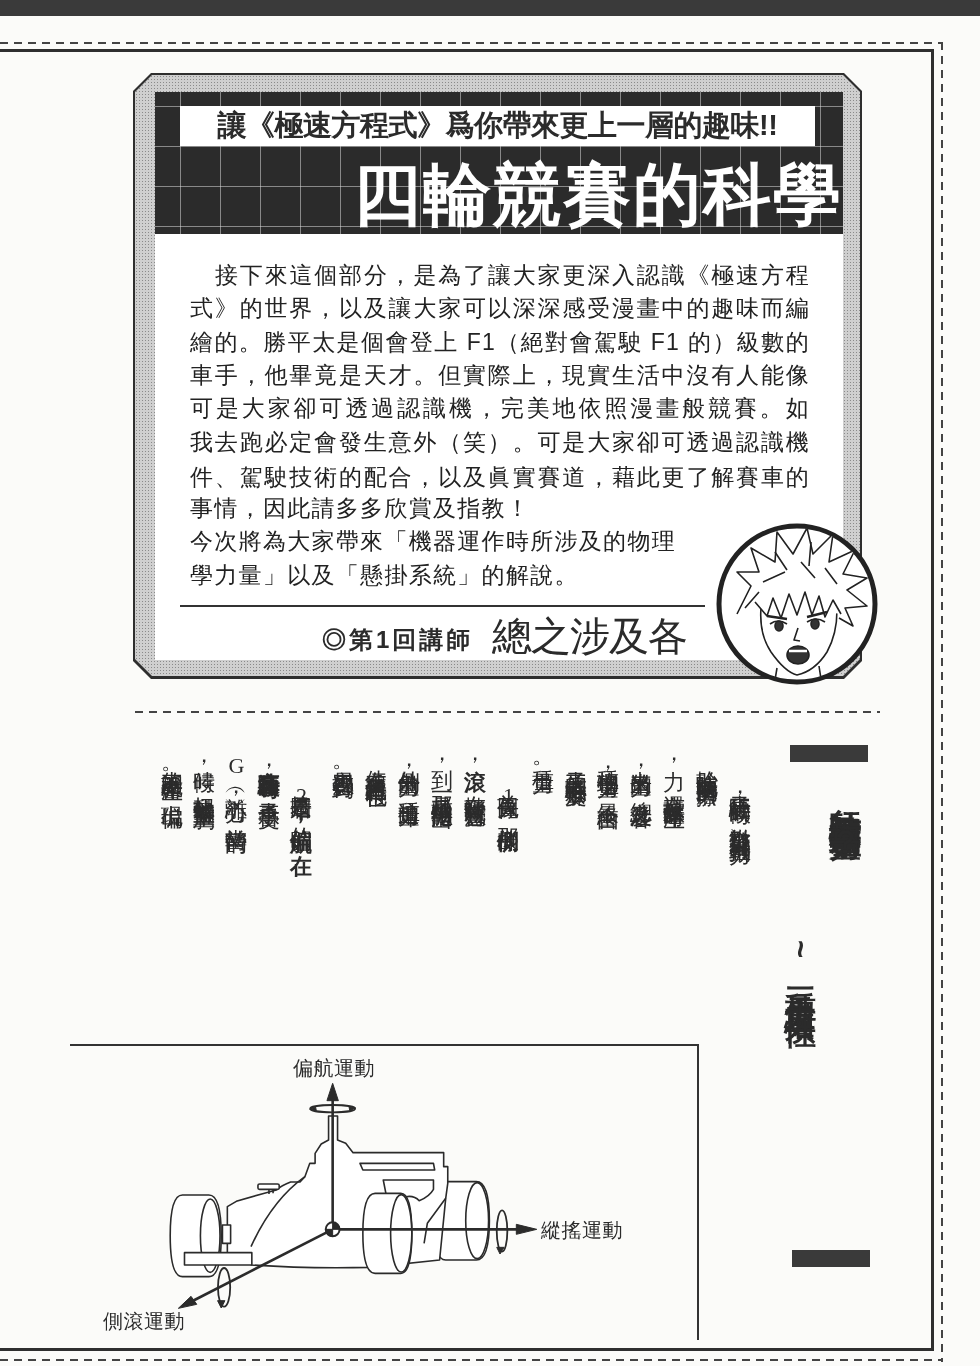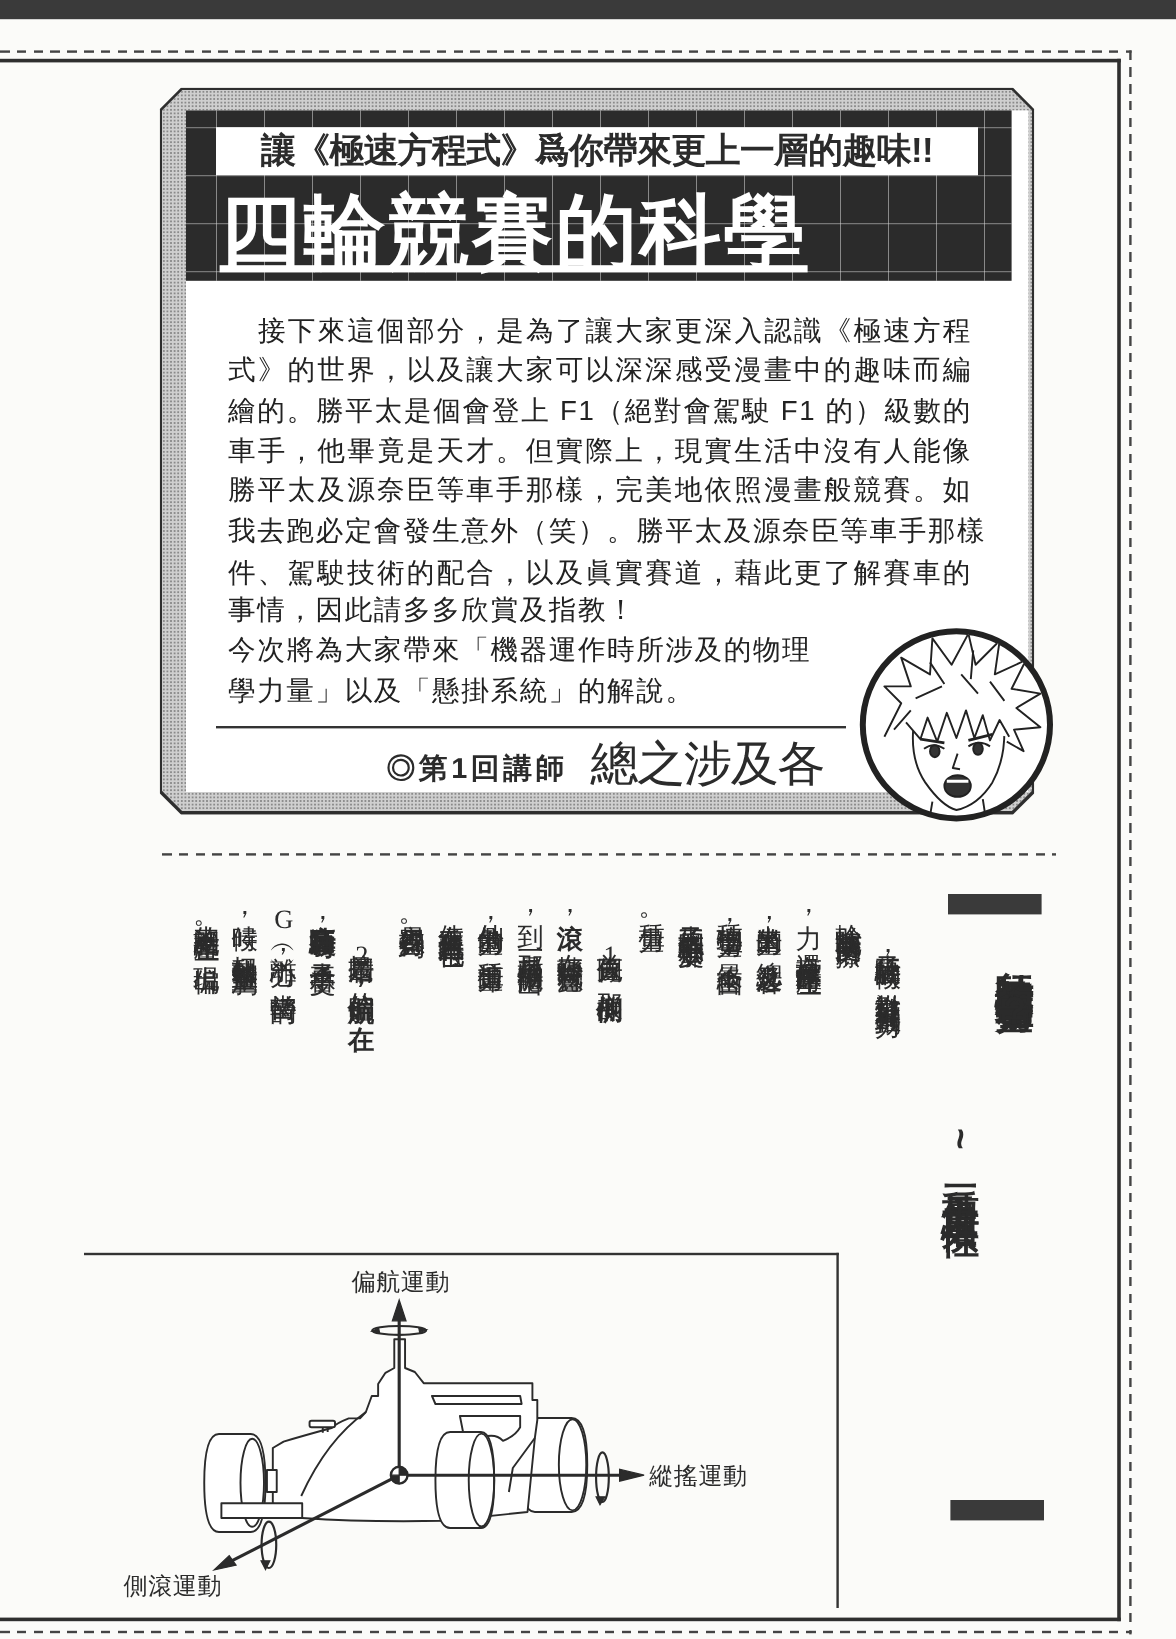--- a/index.html
+++ b/index.html
@@ -22,39 +22,39 @@
     position:absolute; inset:0; background:#2e2e2e;
     clip-path:polygon(18px 0, calc(100% - 18px) 0, 100% 18px, 100% calc(100% - 18px), calc(100% - 18px) 100%, 18px 100%, 0 calc(100% - 18px), 0 18px);
   }
   .panel-fill {
     position:absolute; left:2px; top:2px; right:2px; bottom:3px;
     background-color:#cfcfcf;
     background-image:radial-gradient(circle,#8a8a8a 0.7px,transparent 0.95px);
     background-size:3px 3px;
     clip-path:polygon(17px 0, calc(100% - 17px) 0, 100% 17px, 100% calc(100% - 17px), calc(100% - 17px) 100%, 17px 100%, 0 calc(100% - 17px), 0 17px);
   }
-  .panel-inner { position:absolute; left:22px; top:19px; width:688px; height:568px; background:#fff;padding-left:14px; }
+  .panel-inner { position:absolute; left:22px; top:19px; width:688px; height:568px; background:#fff; }
   .header {
     position:absolute; left:0; top:0; width:688px; height:142px;
     background-color:#2b2b2b;
     background-image:
       linear-gradient(to right, rgba(215,215,215,.55) 1px, transparent 1px),
       linear-gradient(to bottom, rgba(215,215,215,.55) 1px, transparent 1px);
     background-size:40px 40px;
     background-position:25px 14px;
   }
   .strip {
     position:absolute; left:25px; top:14px; width:635px; height:40px; background:#fff;
     display:flex; align-items:center; justify-content:center;
     font-size:29px; font-weight:bold; letter-spacing:-0.5px; white-space:nowrap; color:#2b2b2b;
   }
   .big-title {
     position:absolute; left:0; top:62px; width:688px; height:80px; box-sizing:border-box;
-    padding-left:28px; text-align:left; line-height:80px;
-    color:#fff; font-size:68px; font-weight:bold; letter-spacing:2px; white-space:nowrap;text-decoration:underline;
+    padding-left:28px; text-align:right; line-height:80px;
+    color:#fff; font-size:68px; font-weight:bold; letter-spacing:2px; white-space:nowrap;
   }
   .body-line {
     position:absolute; left:190px; width:620px; height:28px; box-sizing:border-box;
     font-size:23px; line-height:28px; letter-spacing:1.3px; white-space:nowrap; color:#222;
   }
   .body-line.just { text-align:justify; text-align-last:justify; }
   .body-line.indent { padding-left:25px; }
   .divider { left:180px; top:605px; width:525px; height:2px; background:#333; }
   .lect-label { left:322px; top:624px; font-size:24px; font-weight:bold; letter-spacing:3px; white-space:nowrap; }
   .lect-name { left:492px; top:609px; font-family:"Liberation Serif", serif; font-size:40px; letter-spacing:-1px; white-space:nowrap; }
@@ -101,22 +101,22 @@
       <div class="strip">讓《極速方程式》爲你帶來更上一層的趣味!!</div>
       <div class="big-title">四輪競賽的科學</div>
     </div>
   </div>
 </div>
 
 <div class="body-line just indent" style="top:261px">接下來這個部分，是為了讓大家更深入認識《極速方程</div>
 <div class="body-line just" style="top:294px">式》的世界，以及讓大家可以深深感受漫畫中的趣味而編</div>
 <div class="body-line just" style="top:328px">繪的。勝平太是個會登上 F1（絕對會駕駛 F1 的）級數的</div>
 <div class="body-line just" style="top:361px">車手，他畢竟是天才。但實際上，現實生活中沒有人能像</div>
-<div class="body-line just" style="top:394px">勝平太及源奈臣等車手那樣，完美地依照漫畫般競賽。如</div>
-<div class="body-line just" style="top:428px">我去跑必定會發生意外（笑）。勝平太及源奈臣等車手那樣</div>
+<div class="body-line just" style="top:394px">可是大家卻可透過認識機，完美地依照漫畫般競賽。如</div>
+<div class="body-line just" style="top:428px">我去跑必定會發生意外（笑）。可是大家卻可透過認識機</div>
 <div class="body-line just" style="top:463px">件、駕駛技術的配合，以及眞實賽道，藉此更了解賽車的</div>
 <div class="body-line" style="top:494px">事情，因此請多多欣賞及指教！</div>
 <div class="body-line" style="top:527px">今次將為大家帶來「機器運作時所涉及的物理</div>
 <div class="body-line" style="top:561px">學力量」以及「懸掛系統」的解說。</div>
 
 <div class="abs divider"></div>
 <div class="abs lect-label">◎第1回講師</div>
 <div class="abs lect-name">總之涉及各</div>
 
 <svg class="abs" style="left:715px;top:522px" width="164" height="164" viewBox="0 0 164 164">

